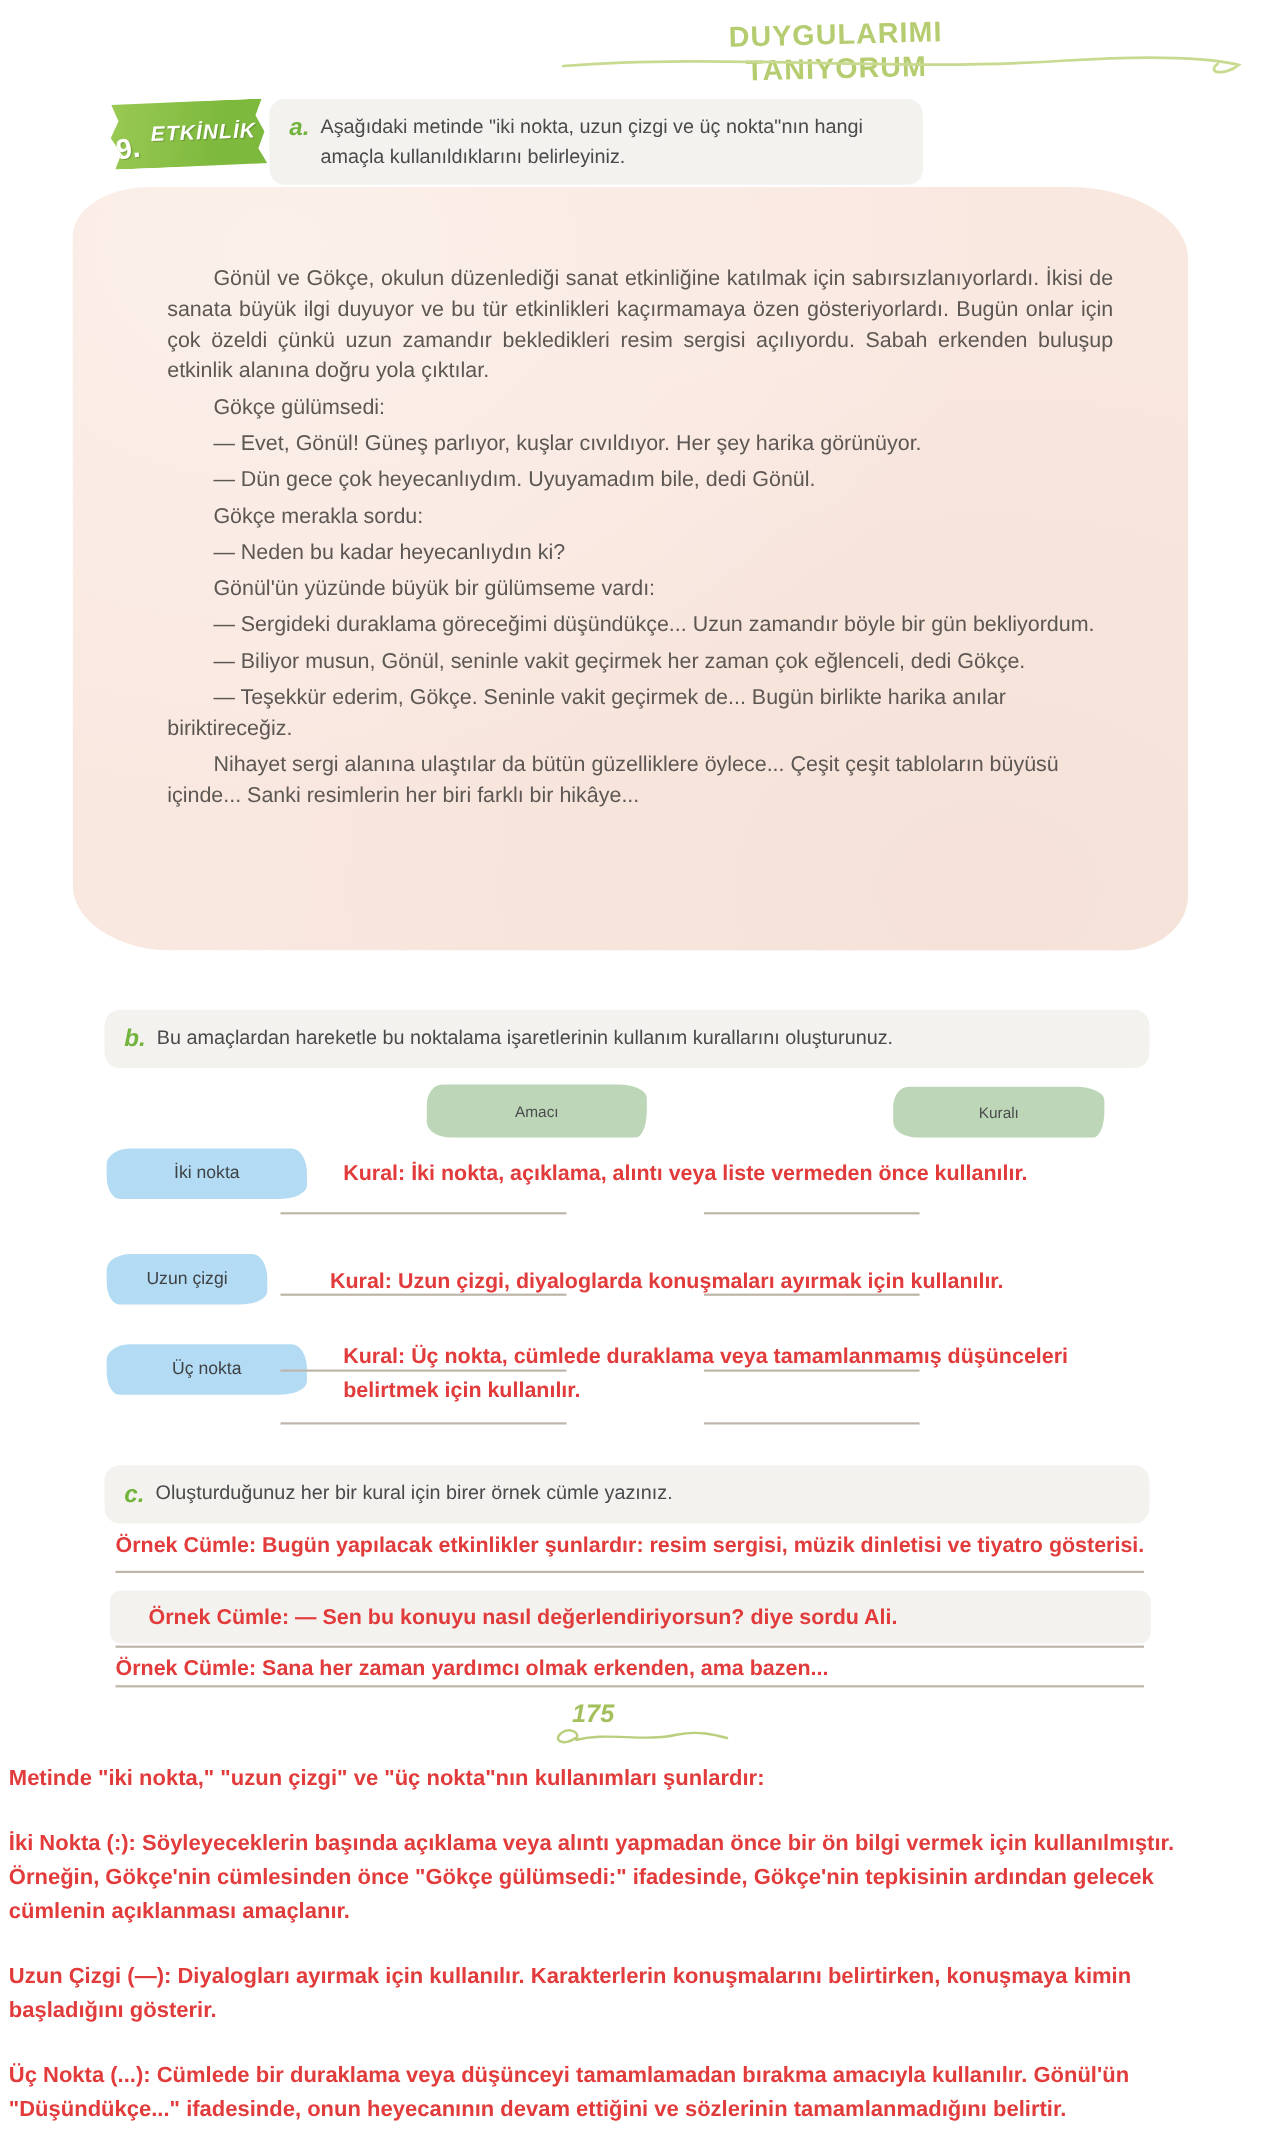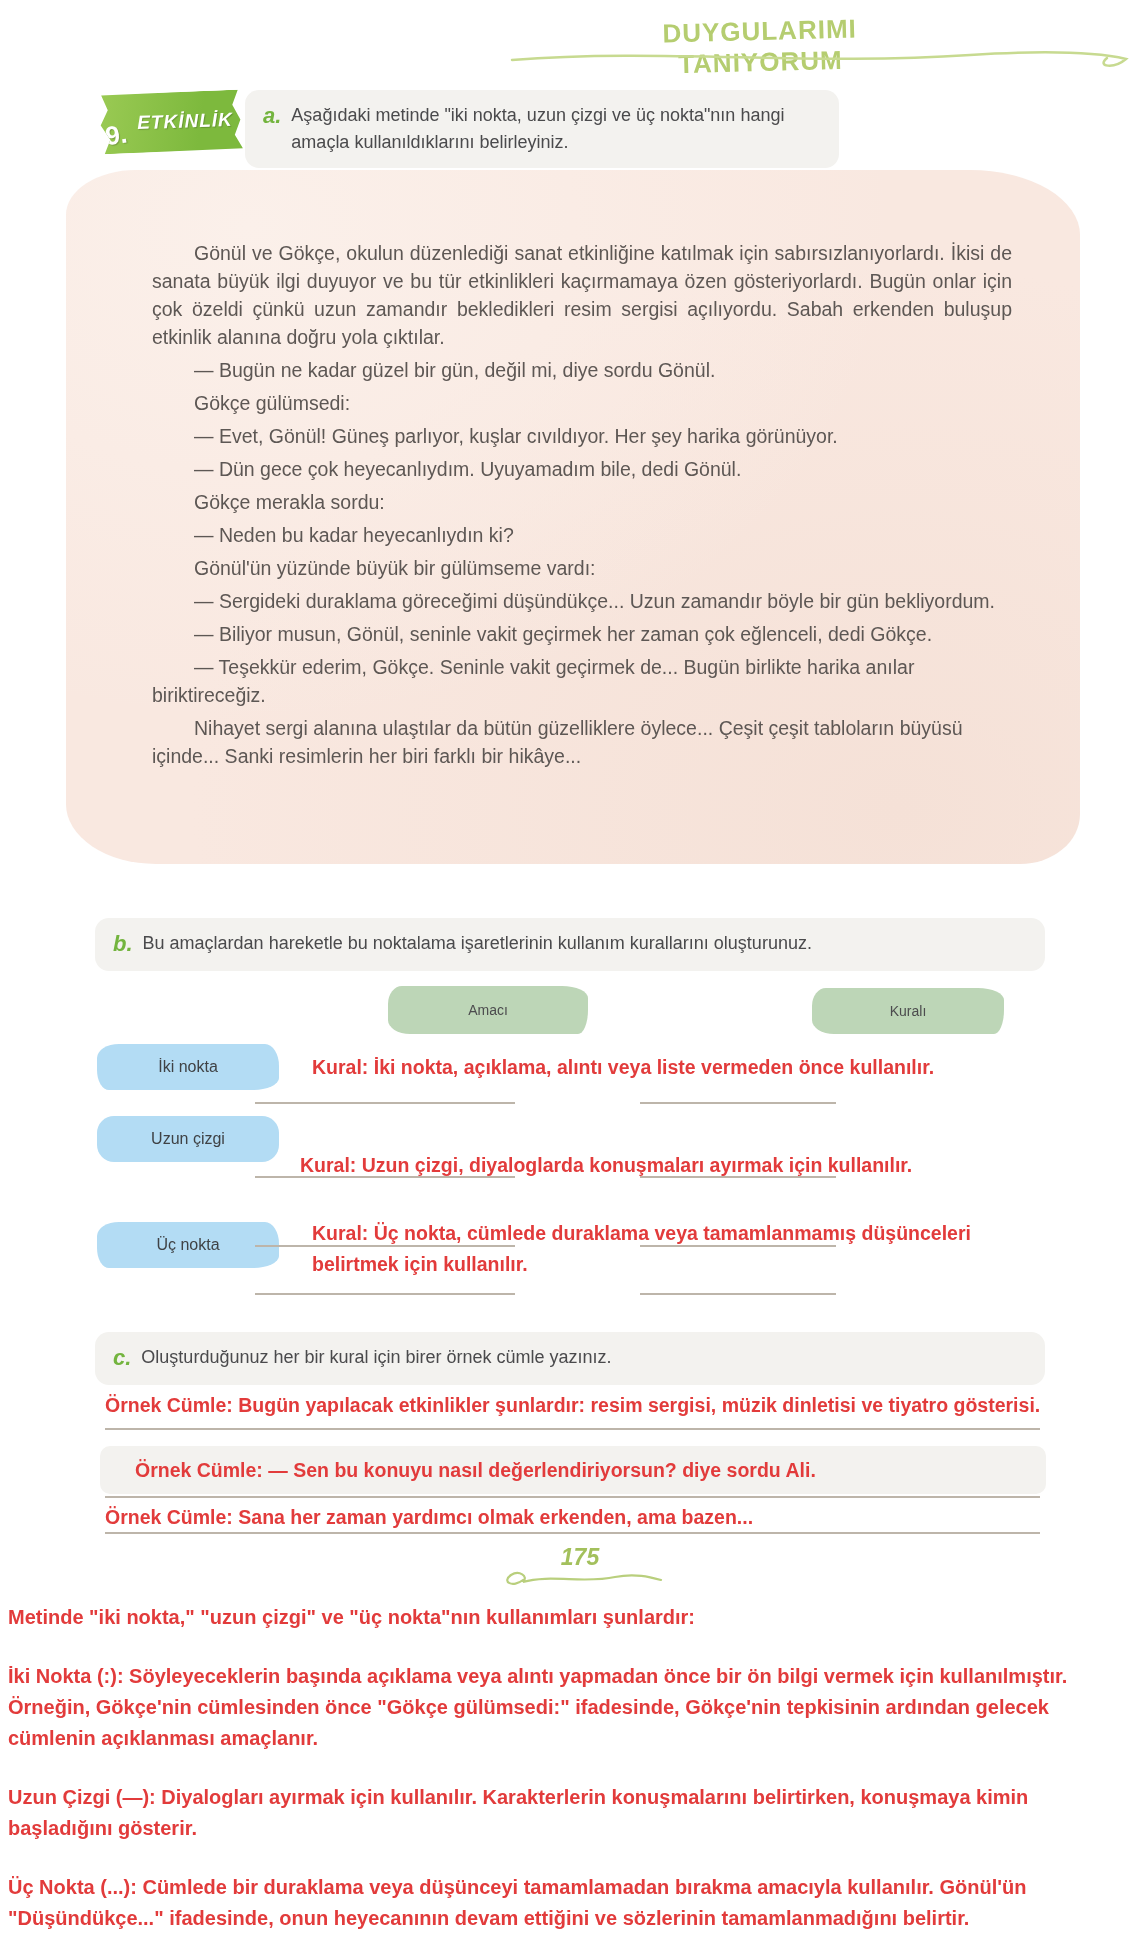--- a/index.html
+++ b/index.html
@@ -71,40 +71,40 @@
     background:#bdd6b7;color:#4c4c4e;font-size:14px;text-align:center;
     border-radius:14px 26px 10px 22px / 18px 12px 24px 14px;
   }
   .row-badge{
     background:#b3dcf4;color:#3f4245;font-size:16px;text-align:center;
     border-radius:22px 14px 26px 12px / 14px 22px 12px 20px;
   }
   .badge-amaci{left:388px;top:986px;width:200px;height:48px;line-height:48px;}
   .badge-kurali{left:812px;top:988px;width:192px;height:46px;line-height:46px;}
   .badge-r1{left:97px;top:1044px;width:182px;height:46px;line-height:46px;}
-  .badge-r2{left:97px;top:1116px;width:182px;height:46px;line-height:46px;border-radius:17px;}
+  .badge-r2{left:97px;top:1140px;width:146px;height:46px;line-height:46px;}
   .badge-r3{left:97px;top:1222px;width:182px;height:46px;line-height:46px;}
 
   .red-hand{color:#e23b3b;font-weight:bold;font-size:19.5px;line-height:31px;}
   .ans-r1{left:312px;top:1052px;width:710px;}
   .ans-r2{left:300px;top:1150px;width:730px;}
   .ans-r3{left:312px;top:1218px;width:745px;}
 
   .rule-line{background:#bdb5aa;height:2px;}
 
   
   .example{color:#e23b3b;font-weight:bold;font-size:19.5px;line-height:26px;}
   .ex1{left:105px;top:1392px;width:1005px;}
   .ex2-band{left:100px;top:1446px;width:946px;height:48px;background:#f3f2ef;border-radius:10px;}
   .ex2{left:135px;top:1457px;width:940px;}
   .ex3{left:105px;top:1504px;width:1005px;}
 
   
   .page-number{
-    left:520px;top:1544px;width:120px;text-align:center;
+    left:520px;top:1544px;width:120px;text-align:left;
     color:#a3c05c;font-size:23px;font-weight:bold;font-style:italic;
   }
   .page-flourish{left:495px;top:1568px;}
 
   
   .answer-block{
     left:8px;top:1602px;width:1108px;color:#e23b3b;
     font-size:20px;line-height:31px;font-weight:bold;
   }
   .answer-block p{margin:0 0 28px 0;}
@@ -125,21 +125,20 @@
 
 <div class="abs task-box box-a">
   <span class="task-letter">a.</span>
   <span class="task-text">Aşağıdaki metinde "iki nokta, uzun çizgi ve üç nokta"nın hangi amaçla kullanıldıklarını belirleyiniz.</span>
 </div>
 
 <div class="abs passage-bg"></div>
 
 <div class="abs passage">
   <p class="justified">Gönül ve Gökçe, okulun düzenlediği sanat etkinliğine katılmak için sabırsızlanıyorlardı. İkisi de sanata büyük ilgi duyuyor ve bu tür etkinlikleri kaçırmamaya özen gösteriyorlardı. Bugün onlar için çok özeldi çünkü uzun zamandır bekledikleri resim sergisi açılıyordu. Sabah erkenden buluşup etkinlik alanına doğru yola çıktılar.</p>
-  <p>— Bugün ne kadar güzel bir gün, değil mi, diye sordu Gönül.</p>
   <p>Gökçe gülümsedi:</p>
   <p>— Evet, Gönül! Güneş parlıyor, kuşlar cıvıldıyor. Her şey harika görünüyor.</p>
   <p>— Dün gece çok heyecanlıydım. Uyuyamadım bile, dedi Gönül.</p>
   <p>Gökçe merakla sordu:</p>
   <p>— Neden bu kadar heyecanlıydın ki?</p>
   <p>Gönül'ün yüzünde büyük bir gülümseme vardı:</p>
   <p>— Sergideki duraklama göreceğimi düşündükçe... Uzun zamandır böyle bir gün bekliyordum.</p>
   <p>— Biliyor musun, Gönül, seninle vakit geçirmek her zaman çok eğlenceli, dedi Gökçe.</p>
   <p>— Teşekkür ederim, Gökçe. Seninle vakit geçirmek de... Bugün birlikte harika anılar biriktireceğiz.</p>
   <p>Nihayet sergi alanına ulaştılar da bütün güzelliklere öylece... Çeşit çeşit tabloların büyüsü içinde... Sanki resimlerin her biri farklı bir hikâye...</p>

